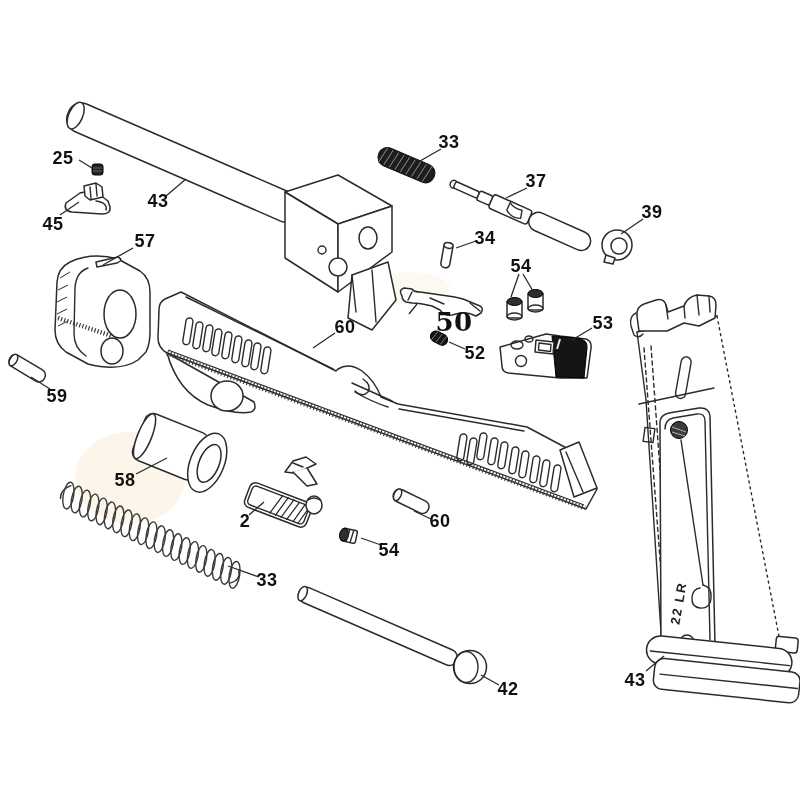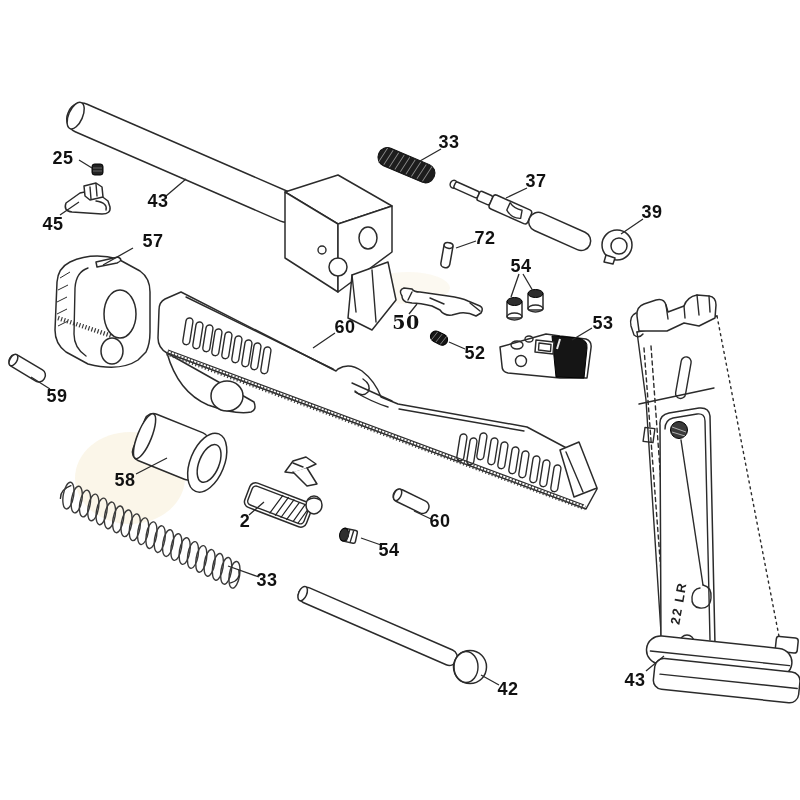--- a/index.html
+++ b/index.html
@@ -3,21 +3,21 @@
 <meta charset="utf-8">
 <style>
   html,body{margin:0;padding:0;background:#fff;}
   .stage{position:relative;width:800px;height:800px;background:#ffffff;overflow:hidden;
          font-family:"Liberation Sans", sans-serif;}
   .stage svg{position:absolute;left:0;top:0;}
   .ln{fill:#ffffff;stroke:#2b2b2b;stroke-width:1.5;stroke-linejoin:round;stroke-linecap:round;}
   .nf{fill:none;stroke:#2b2b2b;stroke-width:1.4;stroke-linejoin:round;stroke-linecap:round;}
   .plabel{position:absolute;transform:translate(-50%,-50%);
           font-weight:700;font-size:18px;color:#111;letter-spacing:.5px;white-space:nowrap;}
-  .plabel.serif{font-family:"DejaVu Serif", serif;font-size:19px;}
+  .plabel.serif{font-family:"DejaVu Serif", serif;font-size:26px;margin-left:48px;}
   .magtext{font-family:"Liberation Sans", sans-serif;font-weight:700;font-size:13px;
            letter-spacing:1.5px;fill:#222;}
 </style>
 </head>
 <body>
 
 <div class="stage">
 
 <svg width="800" height="800" viewBox="0 0 800 800">
   <defs>
@@ -287,22 +287,22 @@
            M499,685 L481,675
            M646,671 L664,656"></path>
 </svg>
 
 <div class="plabel" style="left:63px;top:158px">25</div>
 <div class="plabel" style="left:53px;top:224px">45</div>
 <div class="plabel" style="left:158px;top:201px">43</div>
 <div class="plabel" style="left:449px;top:142px">33</div>
 <div class="plabel" style="left:536px;top:181px">37</div>
 <div class="plabel" style="left:652px;top:212px">39</div>
-<div class="plabel" style="left:153px;top:241px">57</div>
-<div class="plabel" style="left:485px;top:238px">72</div>
+<div class="plabel" style="left:145px;top:241px">57</div>
+<div class="plabel" style="left:485px;top:238px">34</div>
 <div class="plabel" style="left:521px;top:266px">54</div>
 <div class="plabel" style="left:603px;top:323px">53</div>
 <div class="plabel" style="left:345px;top:327px">60</div>
 <div class="plabel serif" style="left:406px;top:322px">50</div>
 <div class="plabel" style="left:475px;top:353px">52</div>
 <div class="plabel" style="left:57px;top:396px">59</div>
 <div class="plabel" style="left:125px;top:480px">58</div>
 <div class="plabel" style="left:245px;top:521px">2</div>
 <div class="plabel" style="left:440px;top:521px">60</div>
 <div class="plabel" style="left:389px;top:550px">54</div>

